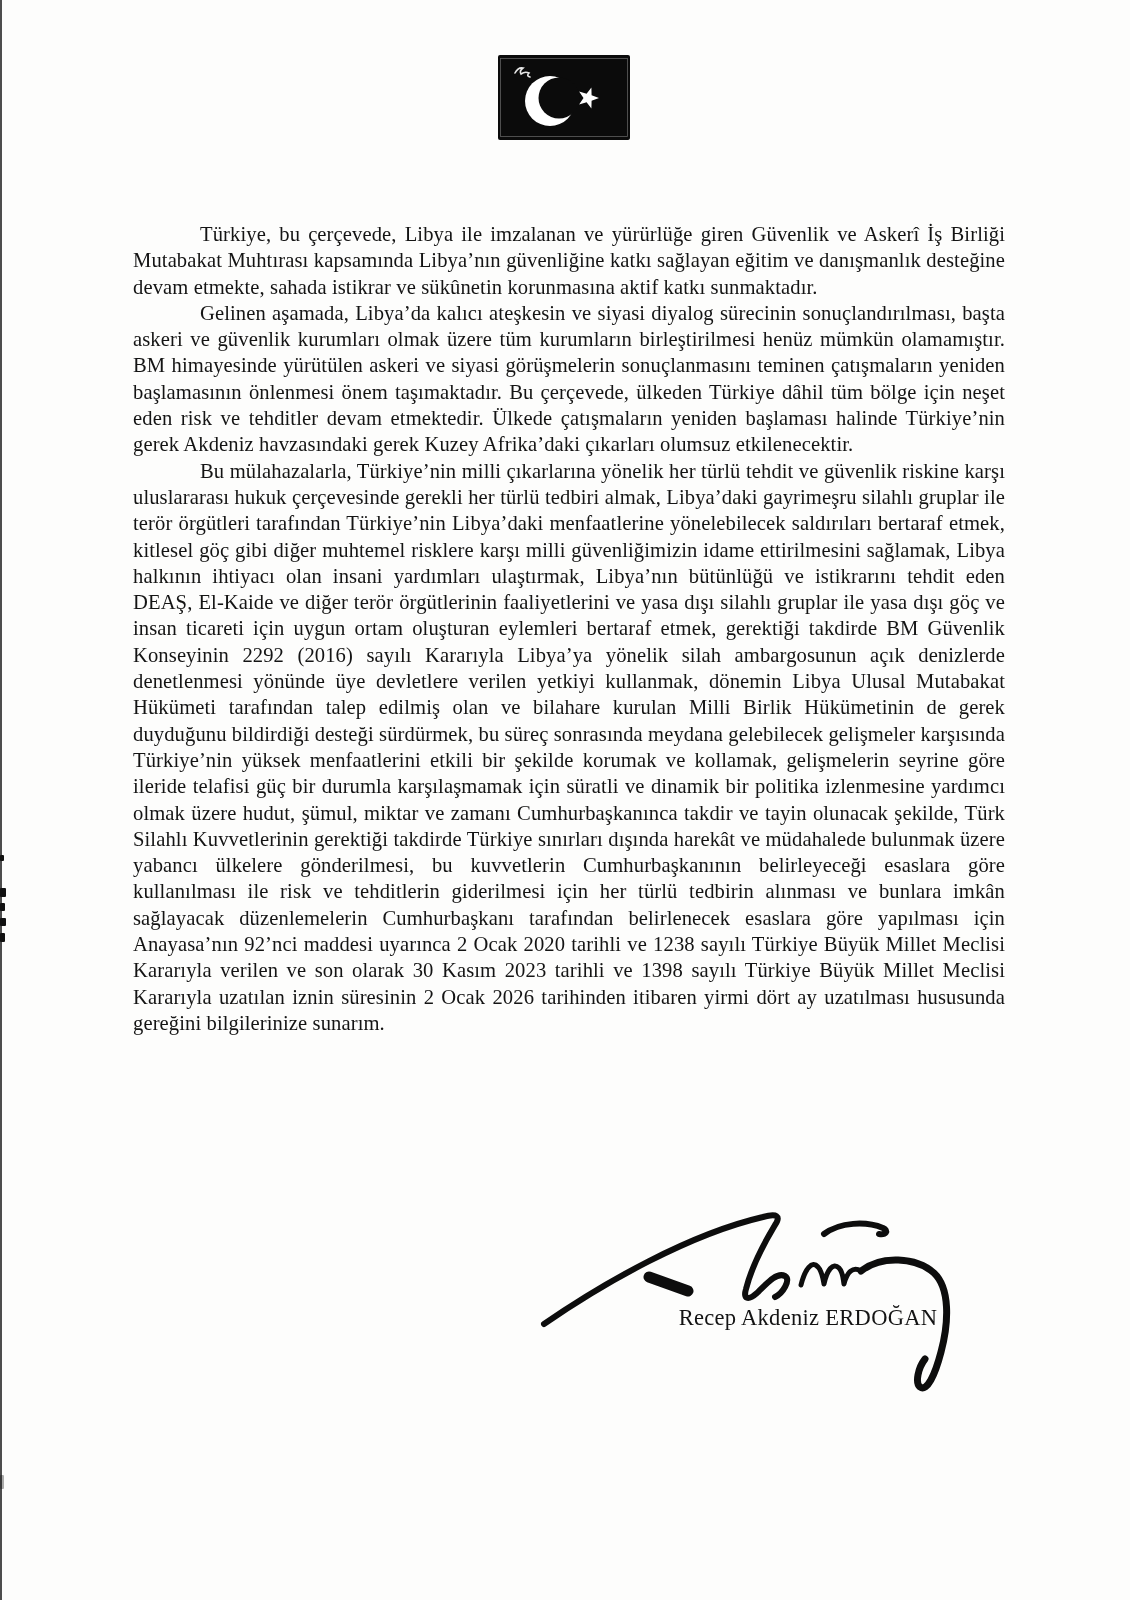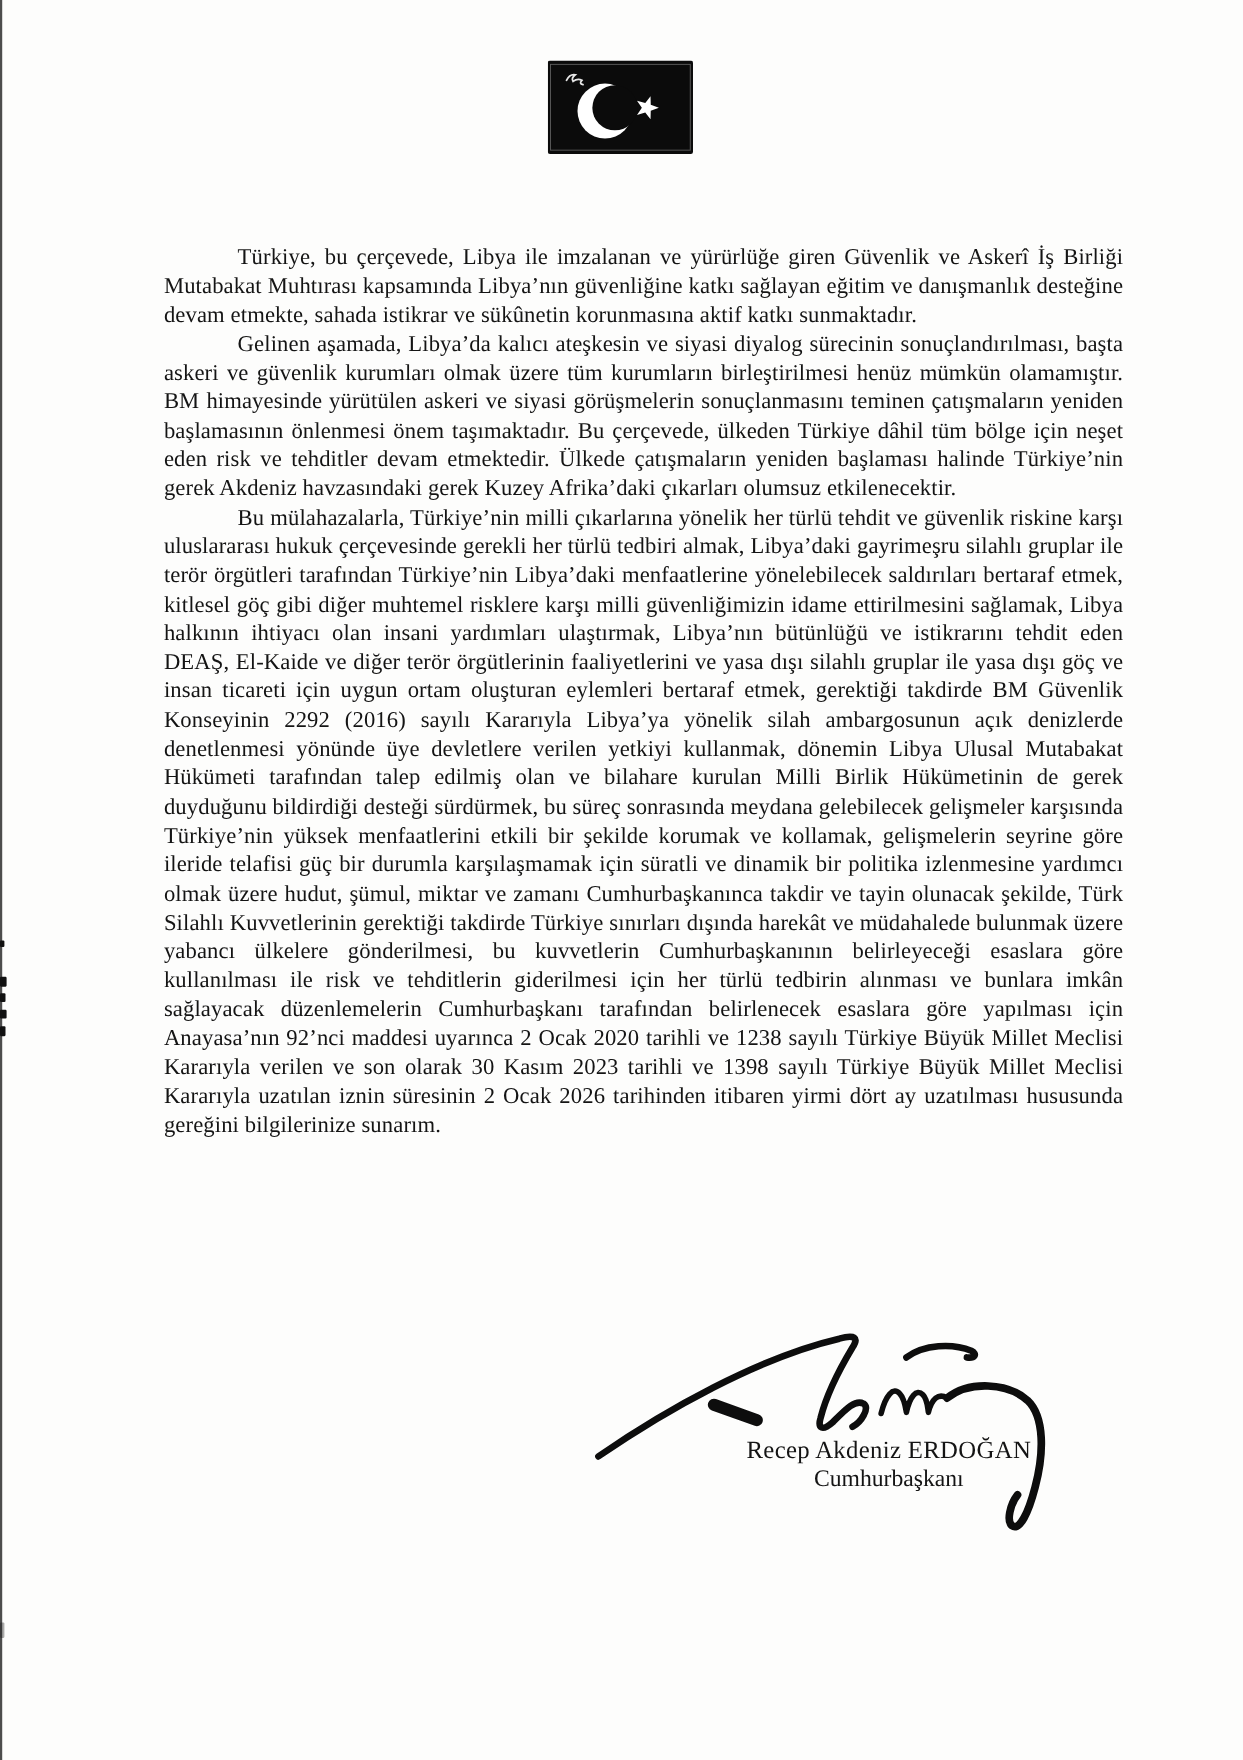--- a/index.html
+++ b/index.html
@@ -27,21 +27,21 @@
   .edge-blob.b6 { left: 0; top: 1475px; width: 4px; height: 14px; opacity: .35; }
 
   .flag-emblem {
     position: absolute;
     left: 498px; top: 55px;
     width: 132px; height: 85px;
   }
 
   .letter-body {
     position: absolute;
-    left: 149px; top: 221px;
+    left: 133px; top: 221px;
     width: 872px;
     font-size: 20.6px;
     line-height: 26.3px;
     text-align: justify;
     letter-spacing: 0.1px;
   }
   .letter-body p {
     margin: 0;
     text-indent: 67px;
   }
@@ -105,17 +105,16 @@
 
         <path d="M 304 62 C 320 50 346 49 363 56 C 369 59 366 63 359 62" stroke-width="6"></path>
 
         <path d="M 281 113 C 285 97 292 88 298 95 C 302 99 303 106 304 112 C 307 98 313 90 319 96 C 323 100 323 106 324 112 C 327 100 333 94 341 99" stroke-width="5"></path>
 
         <path d="M 341 99 C 361 83 396 85 414 101 C 430 116 429 150 421 180 C 415 203 407 220 400 215 C 395 211 398 196 405 187" stroke-width="7"></path>
       </g>
     </svg>
     <div class="sig-text">
       <div class="sig-name">Recep Akdeniz ERDOĞAN</div>
-      <div class="sig-title">Cumhurbaşkanı</div>
     </div>
   </div>
 
 </div>
 
 </body></html>

